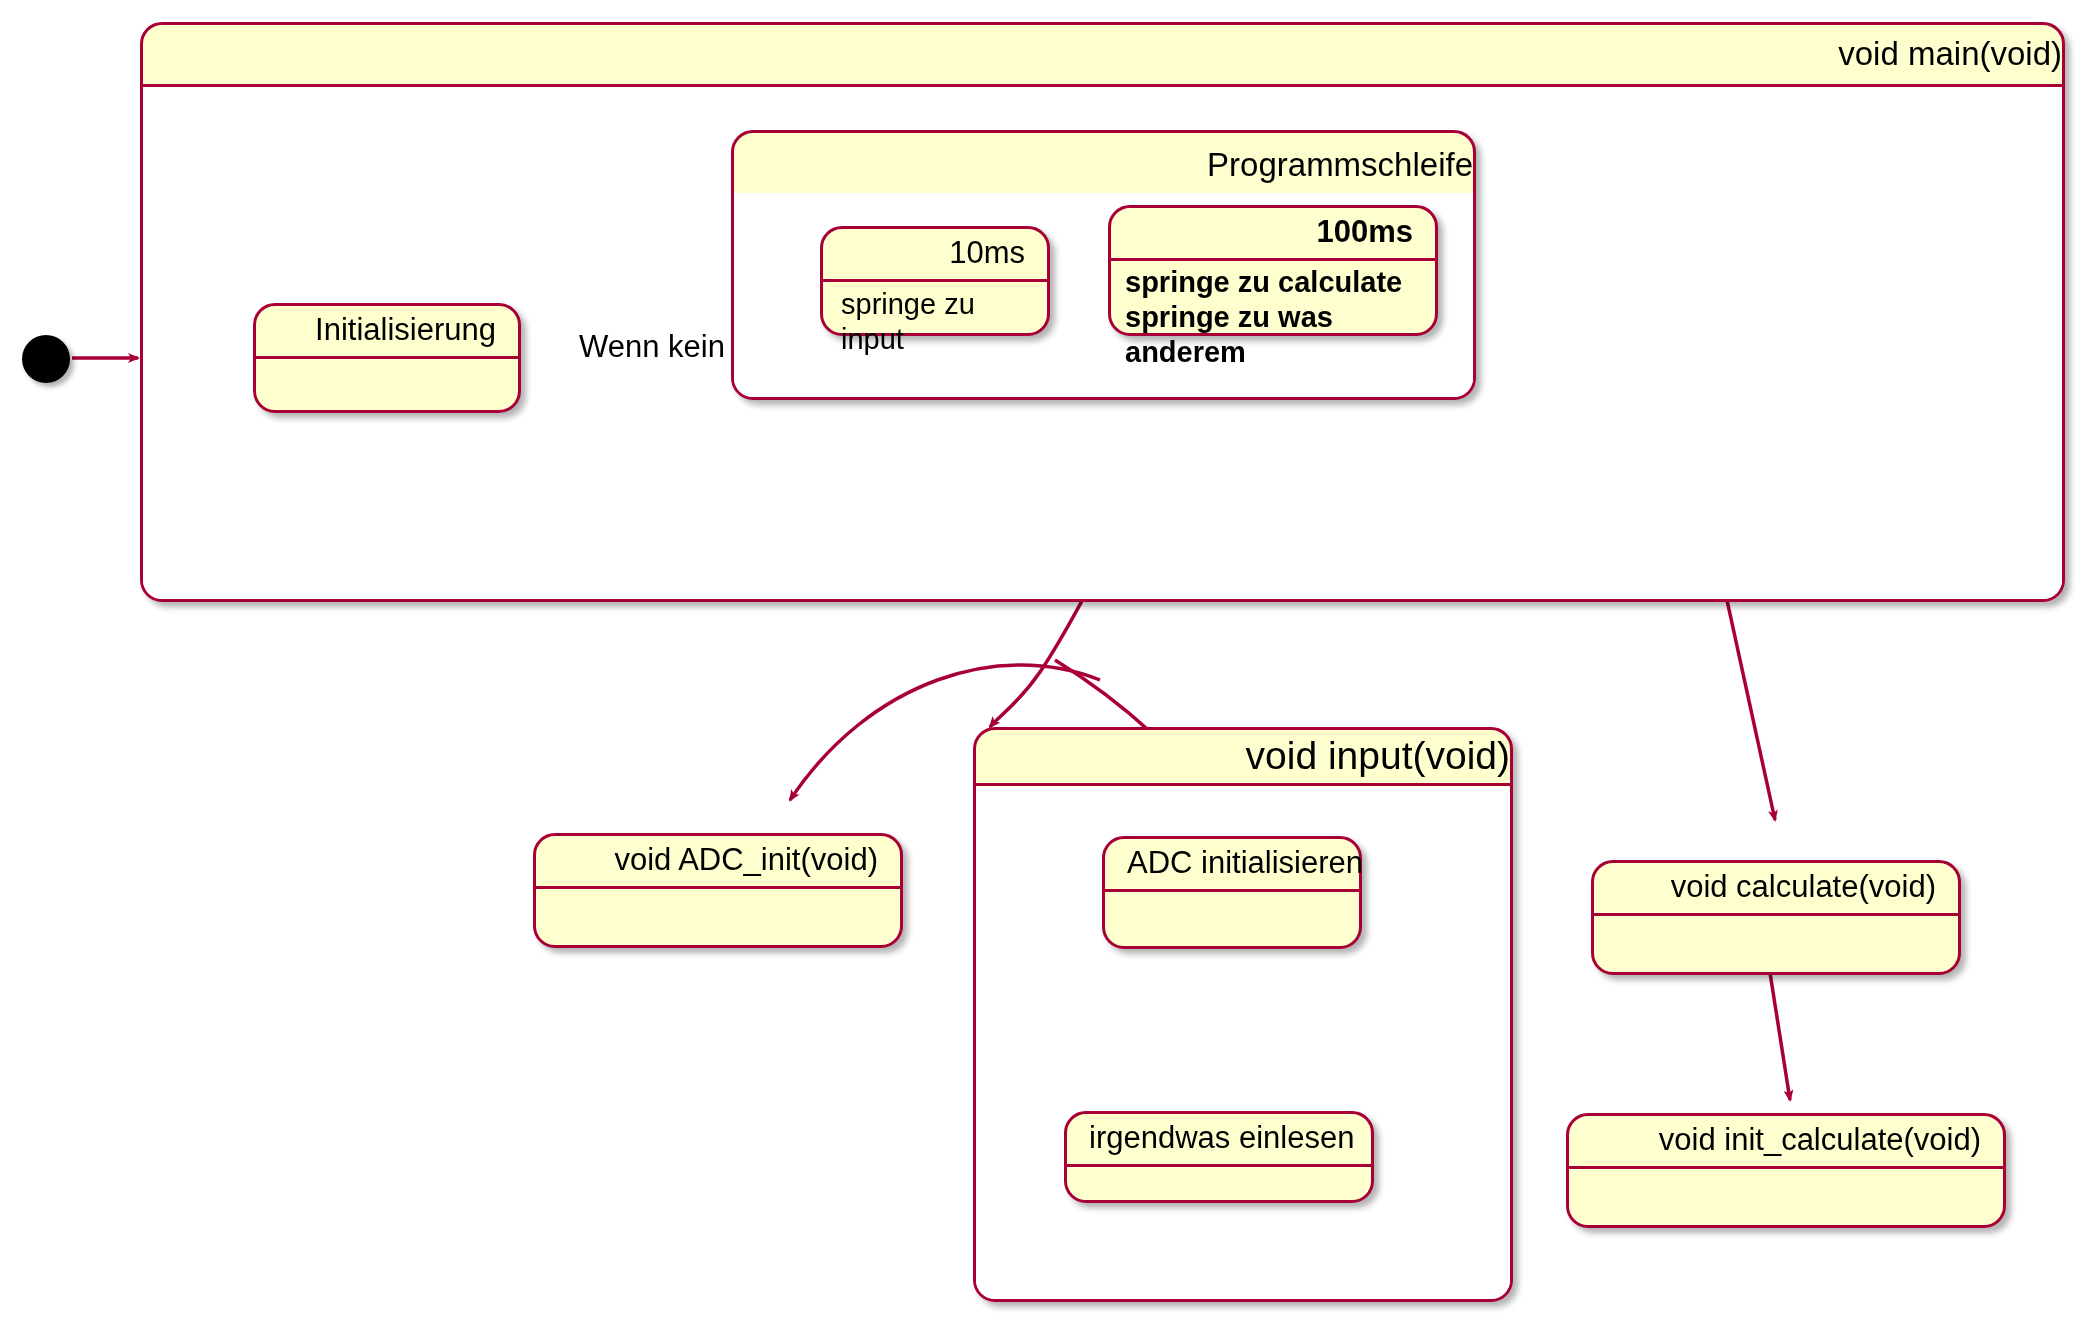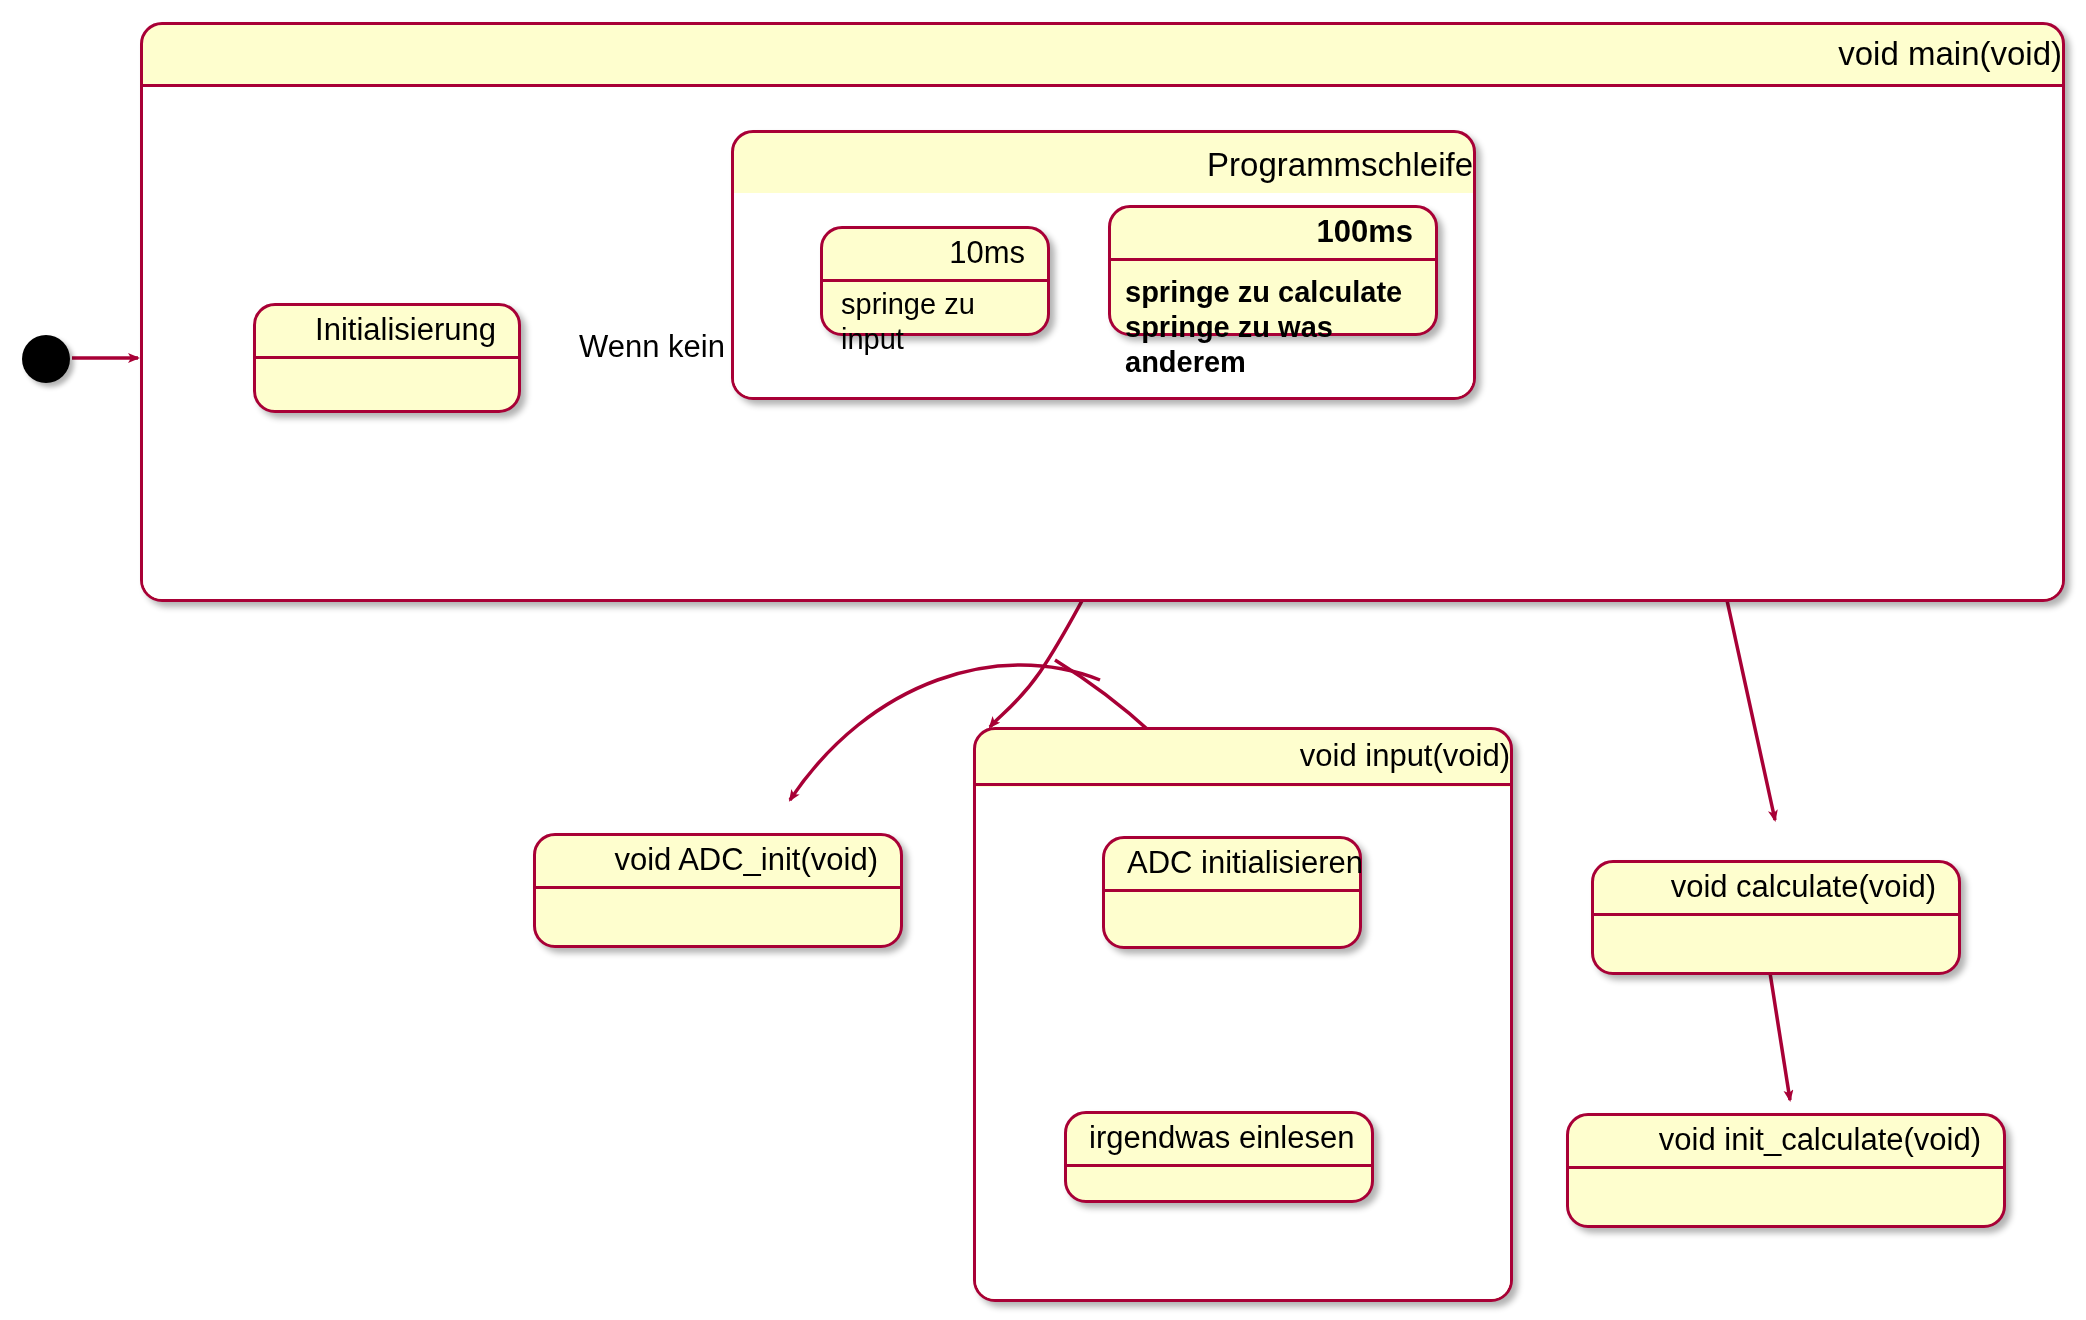--- a/index.html
+++ b/index.html
@@ -159,36 +159,36 @@
 
       <div class="state simple" style="left:86px; top:93px; width:230px; height:110px;">
         <div class="title">10ms</div>
         <div class="divider"></div>
         <div class="body">springe zu input</div>
       </div>
 
       <div class="state simple" style="left:374px; top:72px; width:330px; height:131px;font-weight:bold;">
         <div class="title">100ms</div>
         <div class="divider"></div>
-        <div class="body" style="padding:14px 14px 4px 14px;">
+        <div class="body" style="padding:4px 14px 4px 14px;">
           <div>springe zu calculate</div>
           <div>springe zu was anderem</div>
         </div>
       </div>
     </div>
   </div>
 
   <div class="state simple" style="left:533px; top:833px; width:370px; height:115px;">
     <div class="title">void ADC_init(void)</div>
     <div class="divider"></div>
     <div class="body"></div>
   </div>
 
   <div class="state composite" style="left:973px; top:727px; width:540px; height:575px;">
-    <div class="title" style="font-size:31px; line-height:38px; padding:7px 0 8px 0;">void input(void)</div>
+    <div class="title" style="font-size:39px; line-height:38px; padding:7px 0 8px 0;">void input(void)</div>
     <div class="divider"></div>
     <div class="inner" style="top:57px;"></div>
 
     <div class="state simple" style="left:110px; top:106px; width:260px; height:113px;margin-left:16px;">
       <div class="title">ADC initialisieren</div>
       <div class="divider"></div>
       <div class="body"></div>
     </div>
 
     <div class="state simple" style="left:88px; top:381px; width:310px; height:92px;">

